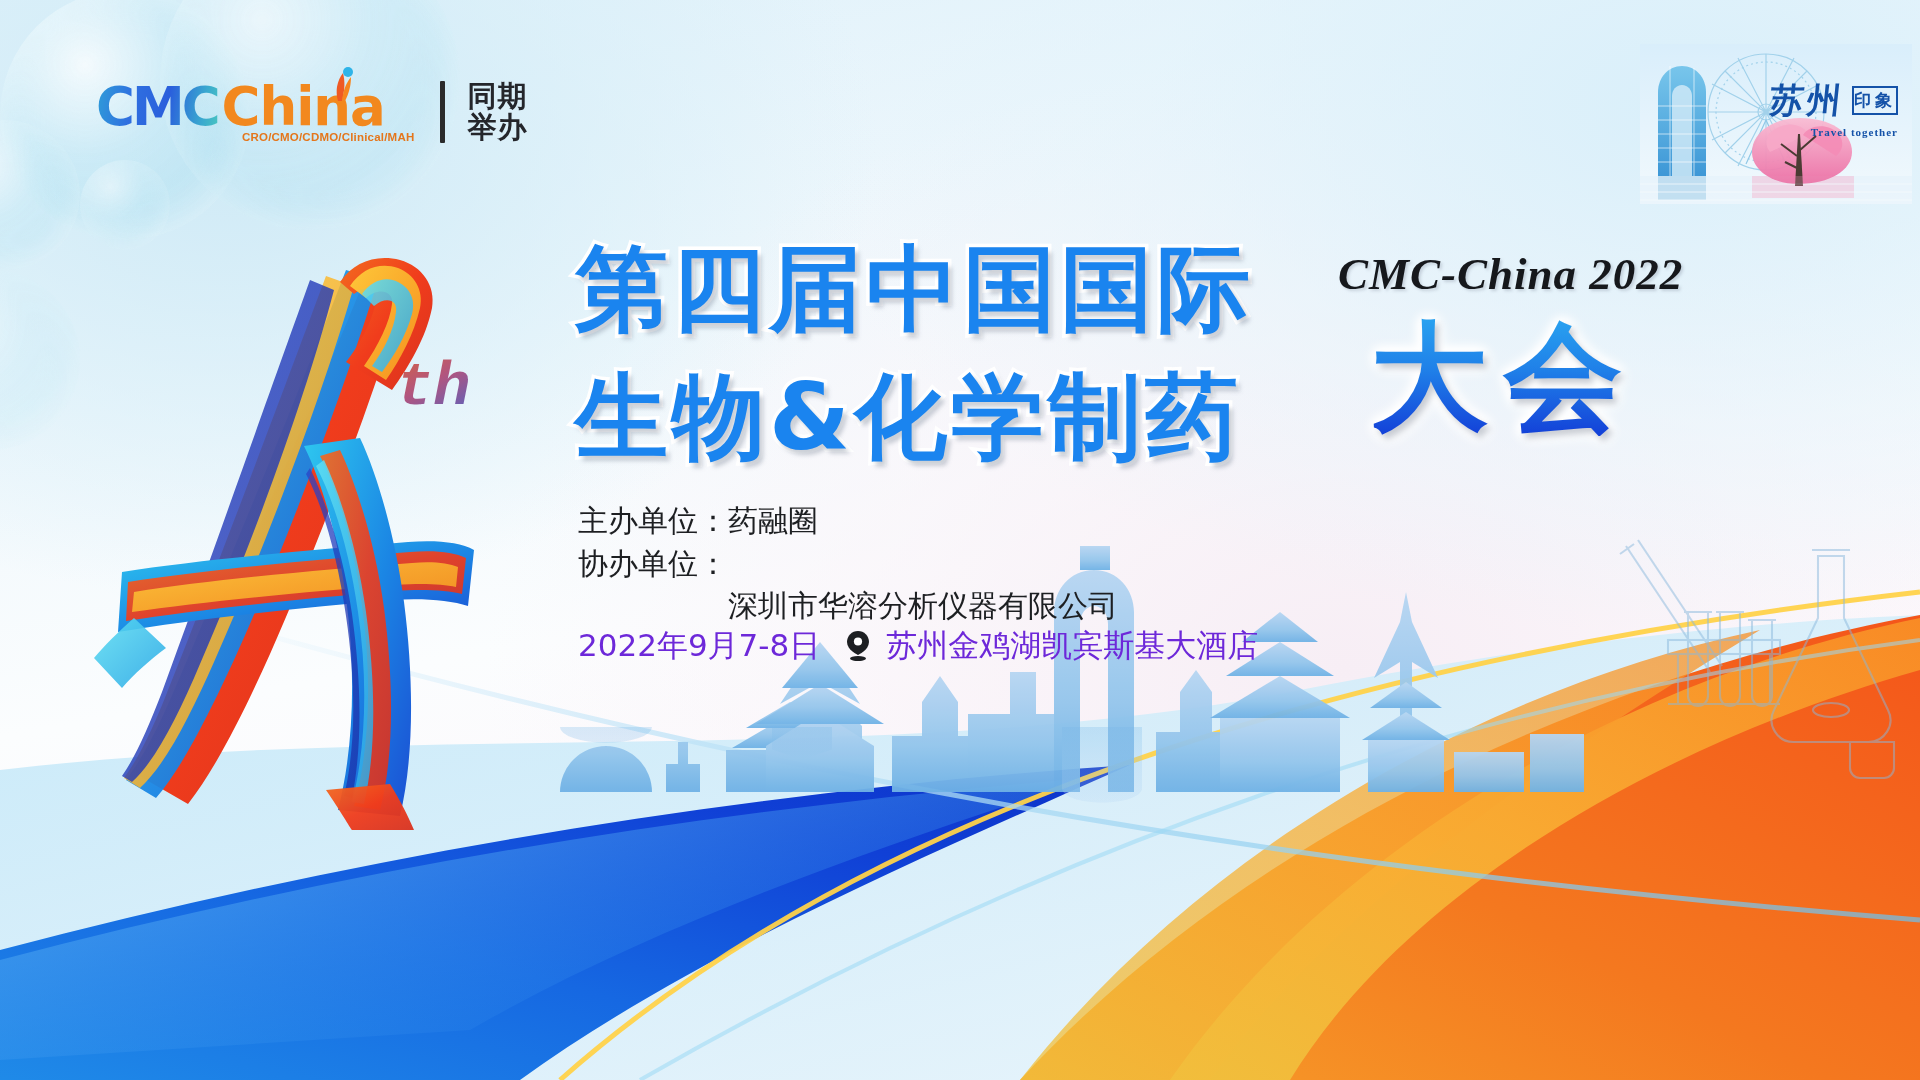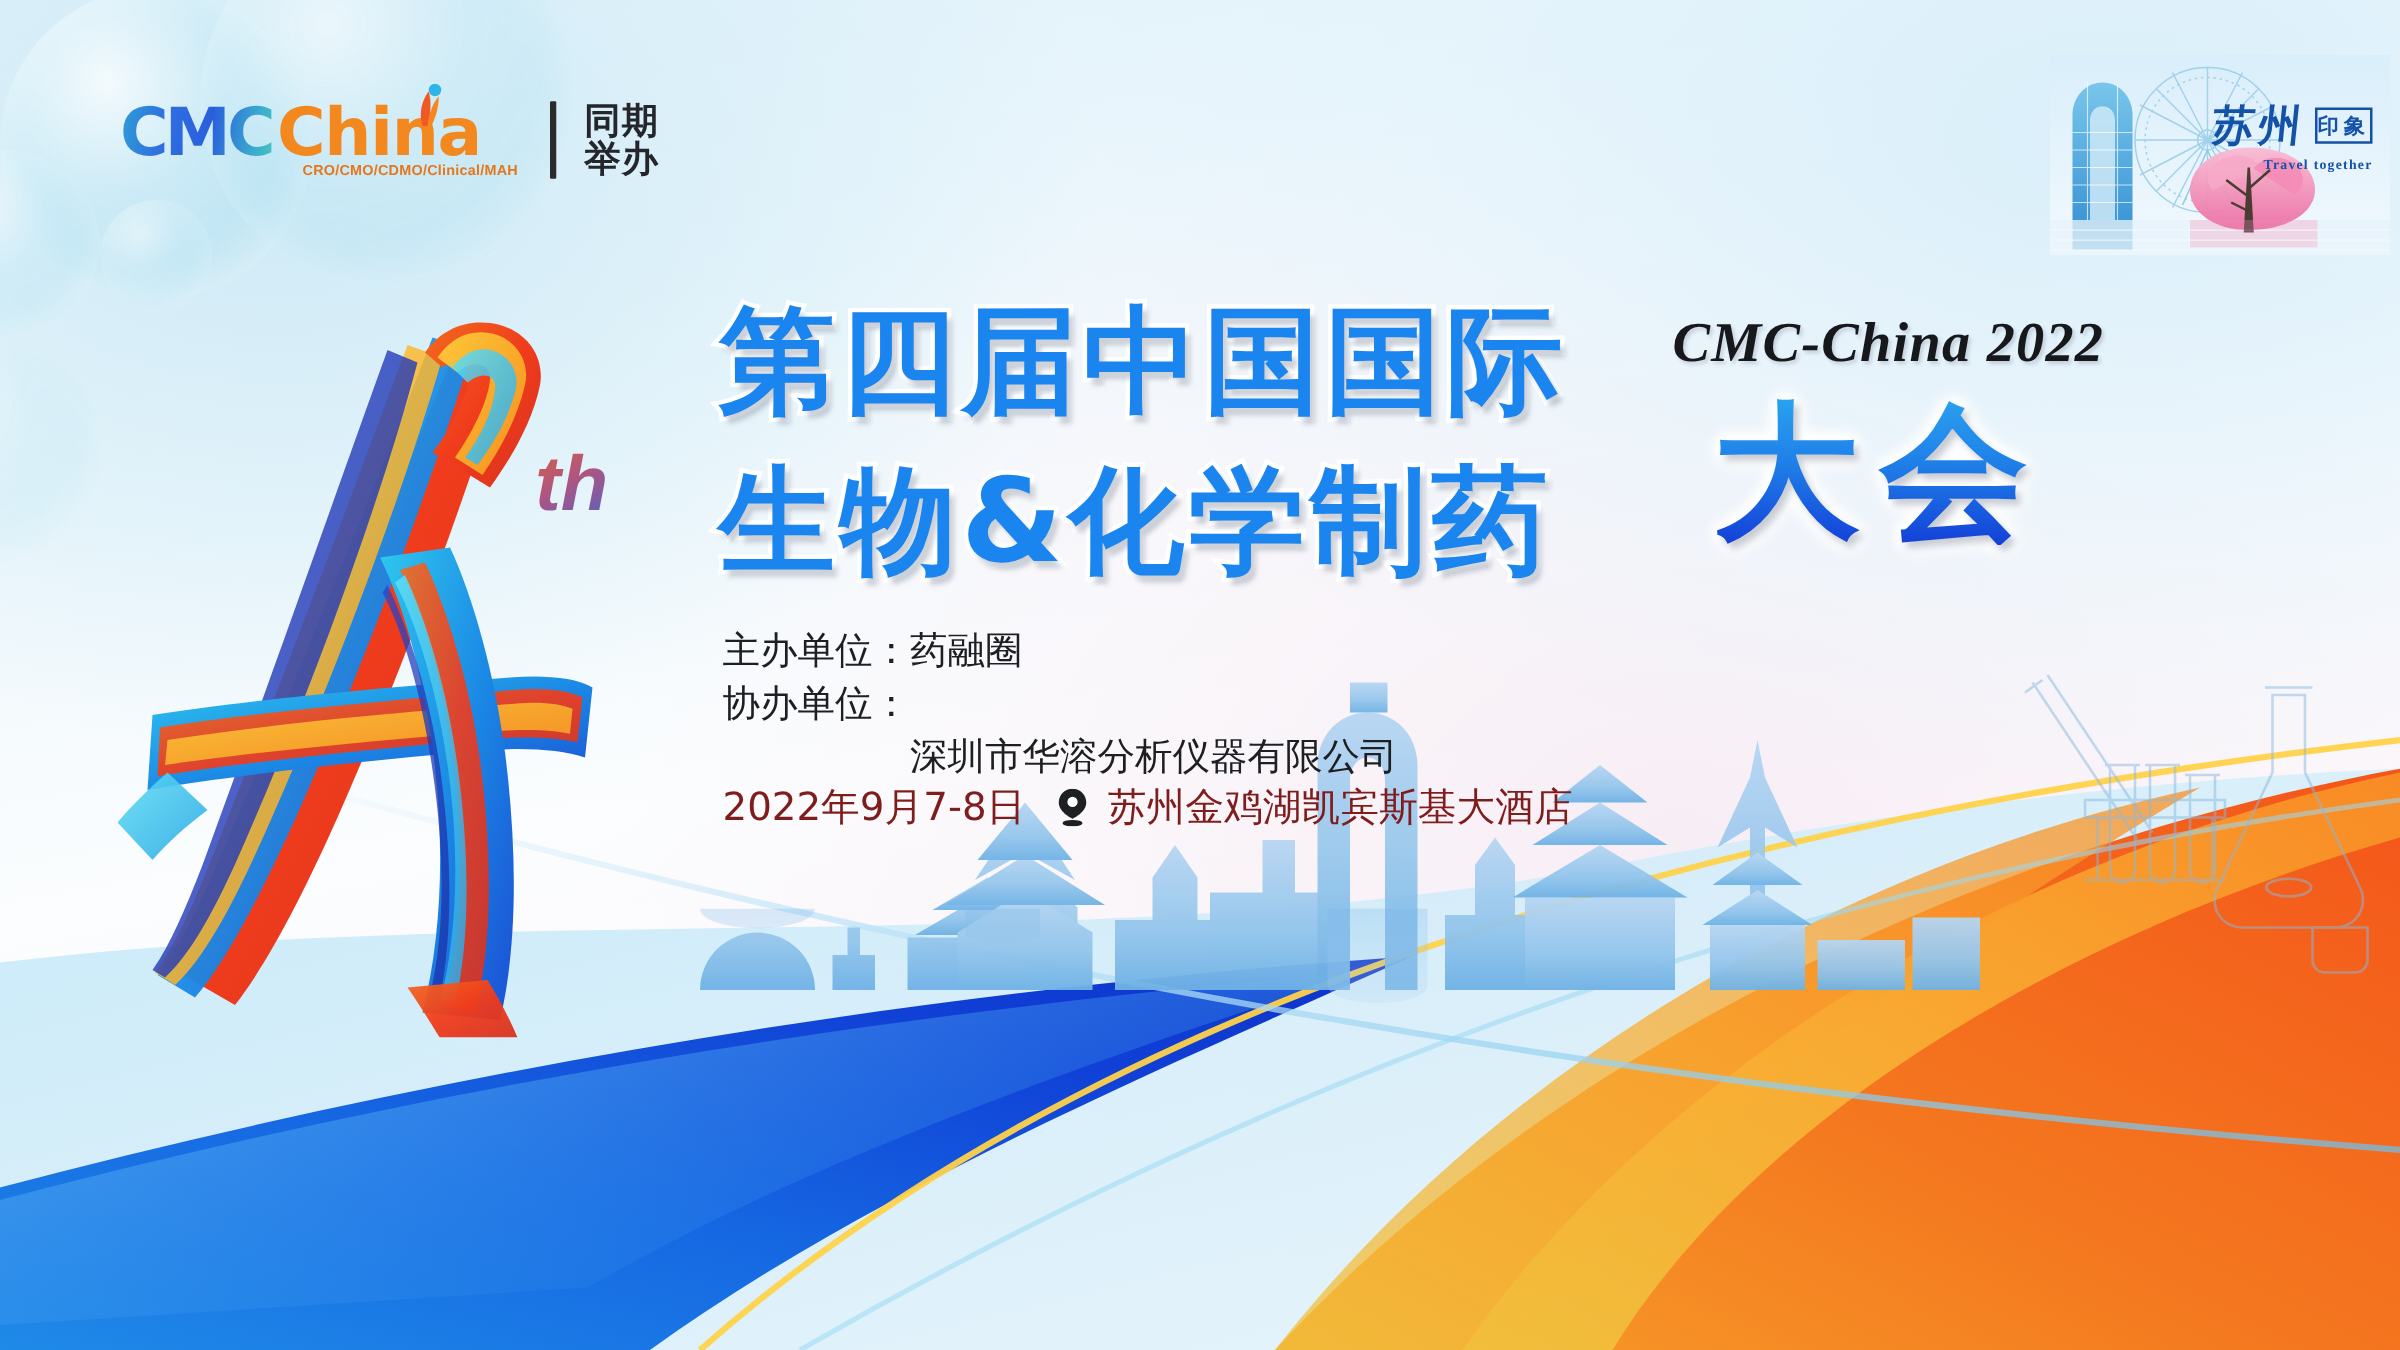--- a/index.html
+++ b/index.html
@@ -89,22 +89,22 @@
     font-family:"DejaVu Sans",serif;letter-spacing:4px;
   }
   .sz-en{
     font-family:"Liberation Serif",serif;font-size:11px;font-weight:bold;color:#1452a8;
     letter-spacing:1px;margin-top:2px;text-align:right;
   }
 
   
   .ribbon{position:absolute;left:78px;top:250px;width:420px;height:580px;}
   .th{
-    position:absolute;left:428px;top:352px;
-    font-family:Liberation Sans, sans-serif;font-style:italic;font-weight:bold;font-size:62px;
+    position:absolute;left:396px;top:352px;
+    font-family:Liberation Mono, monospace;font-style:italic;font-weight:bold;font-size:62px;
     background:linear-gradient(150deg,#d9643c 0%,#b1557f 45%,#4a63c8 100%);
     -webkit-background-clip:text;background-clip:text;color:transparent;
   }
 
   
   .title-wrap{position:absolute;left:575px;top:240px;width:1290px;}
   .title-line{
     font-family:"DejaVu Sans",sans-serif;font-weight:bold;
     font-size:93px;letter-spacing:4px;color:#1a84ef;line-height:1.06;
     -webkit-text-stroke:7px #ffffff;paint-order:stroke fill;
@@ -129,21 +129,21 @@
     white-space:nowrap;line-height:1;
   }
 
   
   .info{position:absolute;left:578px;top:500px;
         font-family:"DejaVu Sans",sans-serif;font-size:30px;color:#1d1f22;line-height:1.42;}
   .info .row{white-space:nowrap;display:flex;}
   .info .lbl{min-width:150px;display:inline-block;}
   .datarow{
     position:absolute;left:578px;top:625px;display:flex;align-items:center;
-    font-family:"DejaVu Sans",sans-serif;font-size:31px;color:#7f1d1d;white-space:nowrap;
+    font-family:"DejaVu Sans",sans-serif;font-size:31px;color:#6d28d9;white-space:nowrap;
   }
   .pin{display:inline-block;width:24px;height:30px;margin:0 16px 0 26px;position:relative;}
 </style>
 </head>
 <body>
 
 <div id="poster">
 
   <div class="bg-base"></div>
 

